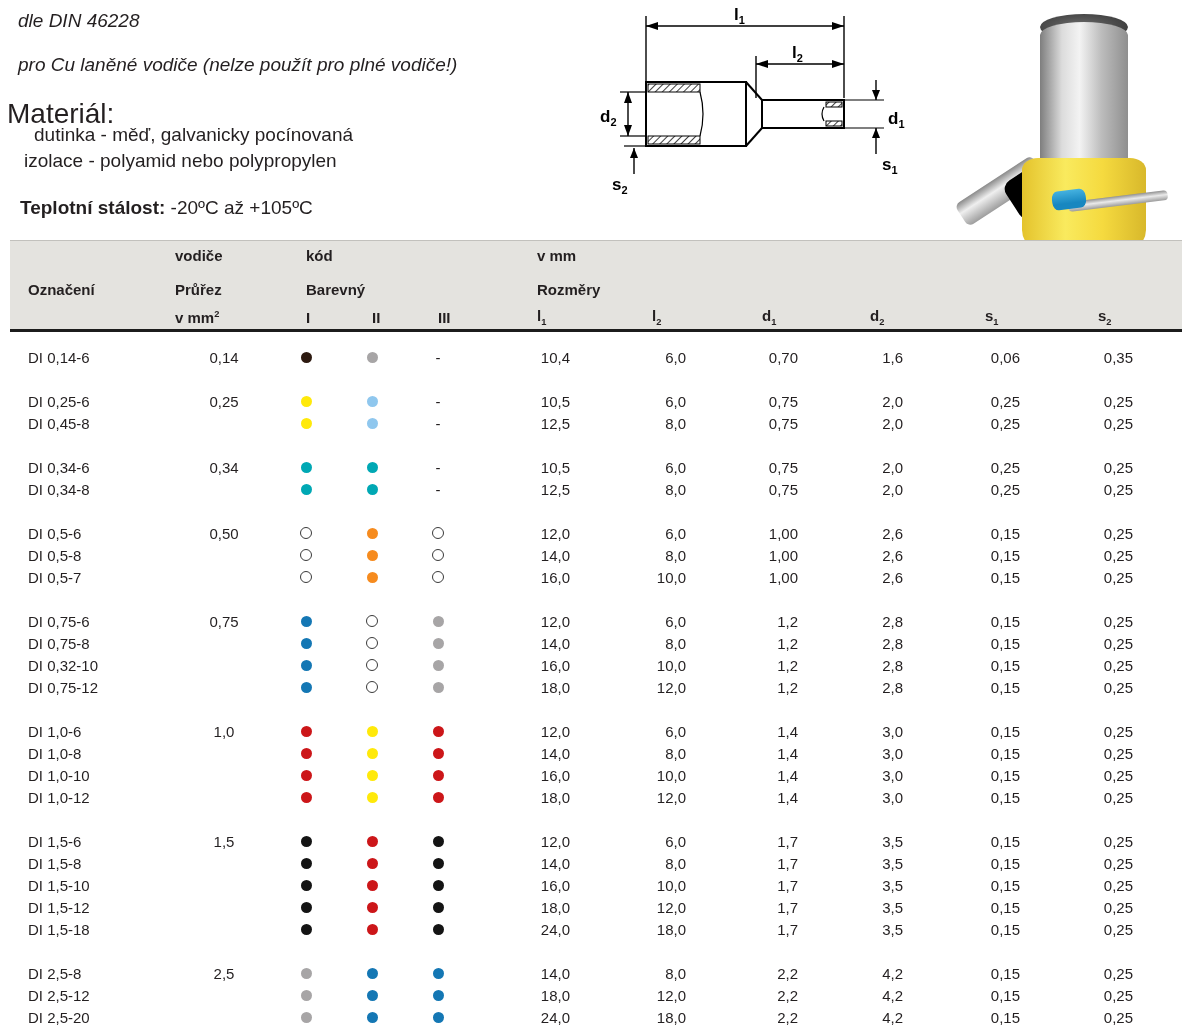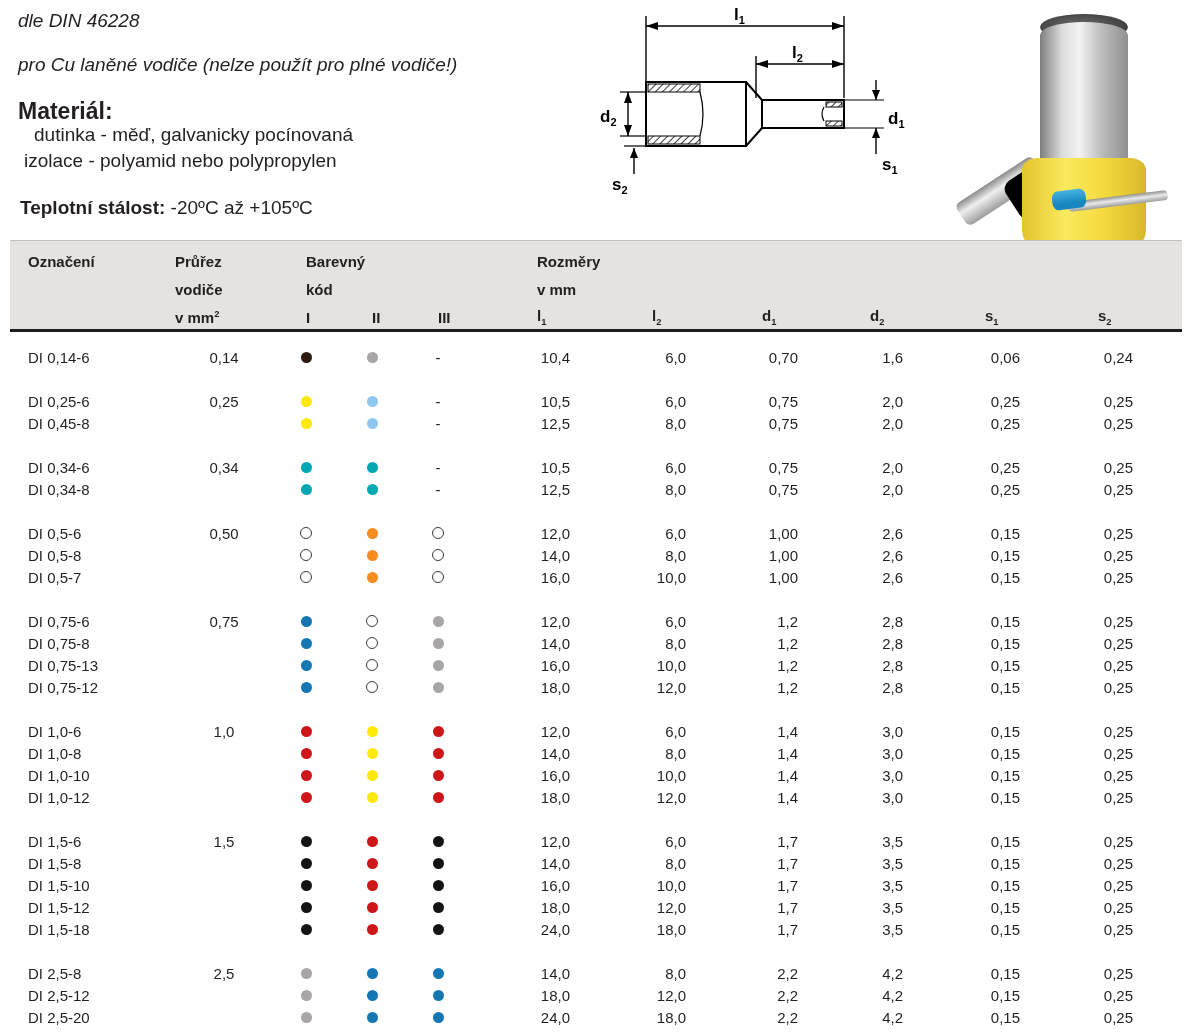--- a/index.html
+++ b/index.html
@@ -3,21 +3,21 @@
 <meta charset="utf-8">
 <style>
   html,body{margin:0;padding:0;}
   body{
     width:1192px;height:1033px;position:relative;background:#ffffff;
     font-family:"Liberation Sans", sans-serif;color:#231f20;overflow:hidden;
   }
   .it{font-style:italic;font-size:19px;}
   .line1{position:absolute;left:18px;top:10px;}
   .line2{position:absolute;left:18px;top:54px;}
-  .mat-label{position:absolute;left:18px;top:98px;font-weight:bold;font-size:23px;}
+  .mat-label{position:absolute;left:7px;top:98px;font-weight:normal;font-size:28px;}
   .mat1{position:absolute;left:34px;top:124px;font-size:19px;}
   .mat2{position:absolute;left:24px;top:150px;font-size:19px;}
   .temp{position:absolute;left:20px;top:197px;font-size:19px;}
   .temp b{font-weight:bold;}
   
   .diagram{position:absolute;left:596px;top:2px;width:320px;height:198px;}
   .diagram text{font-family:"Liberation Sans",sans-serif;font-weight:bold;font-size:17px;fill:#000;}
   .diagram .sub{font-size:11px;}
   
   .photo{position:absolute;left:982px;top:6px;width:205px;height:222px;}
@@ -134,40 +134,40 @@
   <div class="rod-black"></div>
   <div class="cap-black"></div>
   <div class="tube-big-top"></div>
   <div class="tube-big"></div>
   <div class="sleeve-yellow"></div>
   <div class="pin-silver"></div>
   <div class="cap-blue"></div>
 </div>
 
 <div class="thead">
+  <div class="grid hrow">
+    <div class="cell"></div>
+    <div class="cell pl5">vodiče</div>
+    <div class="cell pl33">kód</div>
+    <div class="cell"></div>
+      <div class="cell"></div>
+    <div class="cell pl66">v mm</div>
+    <div class="cell"></div>
+      <div class="cell"></div>
+      <div class="cell"></div>
+      <div class="cell"></div>
+      <div class="cell"></div>
+  </div>
   <div class="grid hrow pad">
     <div class="cell pl18">Označení</div>
     <div class="cell pl5">Průřez</div>
     <div class="cell pl33">Barevný</div>
     <div class="cell"></div>
       <div class="cell"></div>
     <div class="cell pl66">Rozměry</div>
-    <div class="cell"></div>
-      <div class="cell"></div>
-      <div class="cell"></div>
-      <div class="cell"></div>
-      <div class="cell"></div>
-  </div>
-  <div class="grid hrow">
-    <div class="cell"></div>
-    <div class="cell pl5">vodiče</div>
-    <div class="cell pl33">kód</div>
-    <div class="cell"></div>
-      <div class="cell"></div>
-    <div class="cell pl66">v mm</div>
     <div class="cell"></div>
       <div class="cell"></div>
       <div class="cell"></div>
       <div class="cell"></div>
       <div class="cell"></div>
   </div>
   <div class="grid hrow">
     <div class="cell"></div>
     <div class="cell pl5"><span>v mm</span><sup>2</sup></div>
     <div class="cell pl33">I</div>
@@ -191,21 +191,21 @@
       </div>
     <div class="cell-code">
         <span class="dot" style="background: rgb(167, 165, 166);"></span>
       </div>
     <div class="cell-code">-</div>
     <div class="cell-dim">10,4</div>
     <div class="cell-dim">6,0</div>
     <div class="cell-dim">0,70</div>
     <div class="cell-dim">1,6</div>
     <div class="cell-dim">0,06</div>
-    <div class="cell-dim">0,24</div>
+    <div class="cell-dim">0,35</div>
   </div>
     <div class="grid trow group-start">
     <div class="cell-name">DI 0,25-6</div>
     <div class="cell-cross">0,25</div>
     <div class="cell-code">
         <span class="dot" style="background: rgb(255, 233, 10);"></span>
       </div>
     <div class="cell-code">
         <span class="dot" style="background: rgb(143, 199, 238);"></span>
       </div>
@@ -357,21 +357,21 @@
         <span class="dot" style="background: rgb(167, 165, 166);"></span>
       </div>
     <div class="cell-dim">14,0</div>
     <div class="cell-dim">8,0</div>
     <div class="cell-dim">1,2</div>
     <div class="cell-dim">2,8</div>
     <div class="cell-dim">0,15</div>
     <div class="cell-dim">0,25</div>
   </div>
     <div class="grid trow">
-    <div class="cell-name">DI 0,75-13</div>
+    <div class="cell-name">DI 0,32-10</div>
     <div class="cell-cross"></div>
     <div class="cell-code">
         <span class="dot" style="background: rgb(20, 119, 180);"></span>
       </div>
     <div class="cell-code">
         <span class="dot outlined" style="background: rgb(255, 255, 255);"></span>
       </div>
     <div class="cell-code">
         <span class="dot" style="background: rgb(167, 165, 166);"></span>
       </div>

